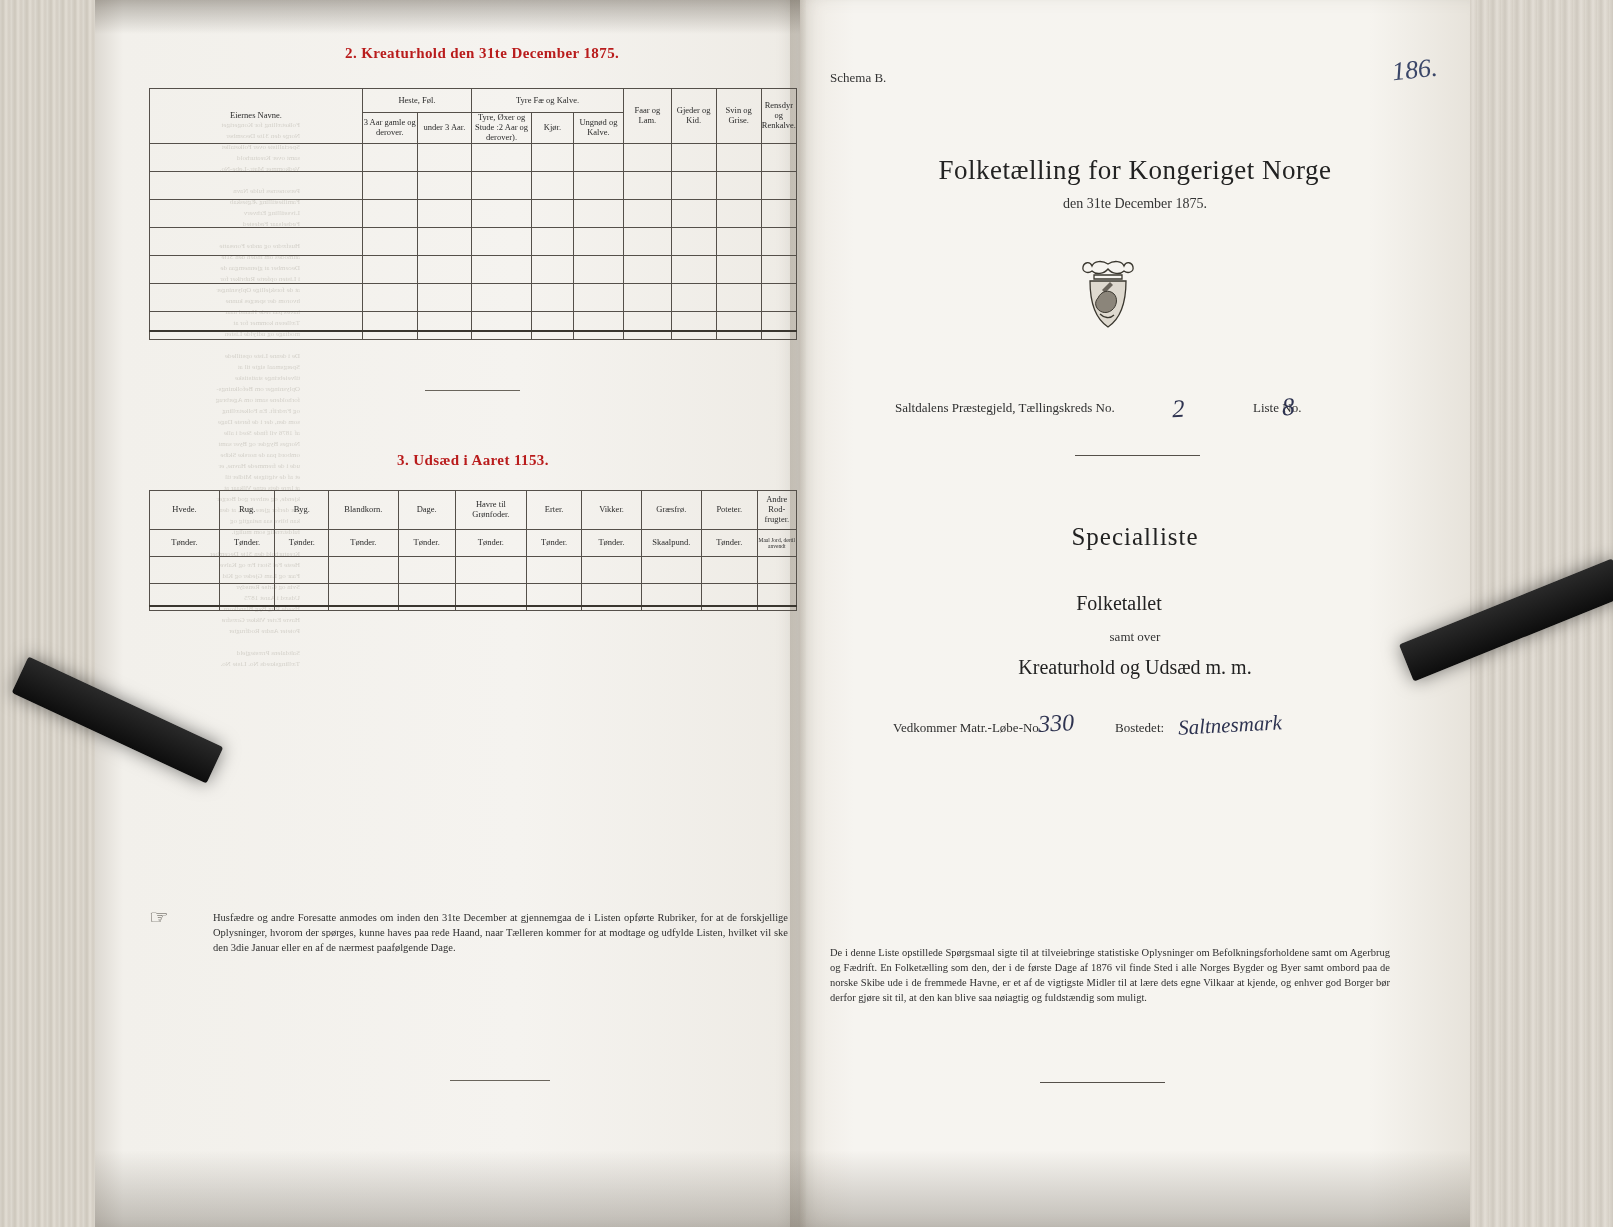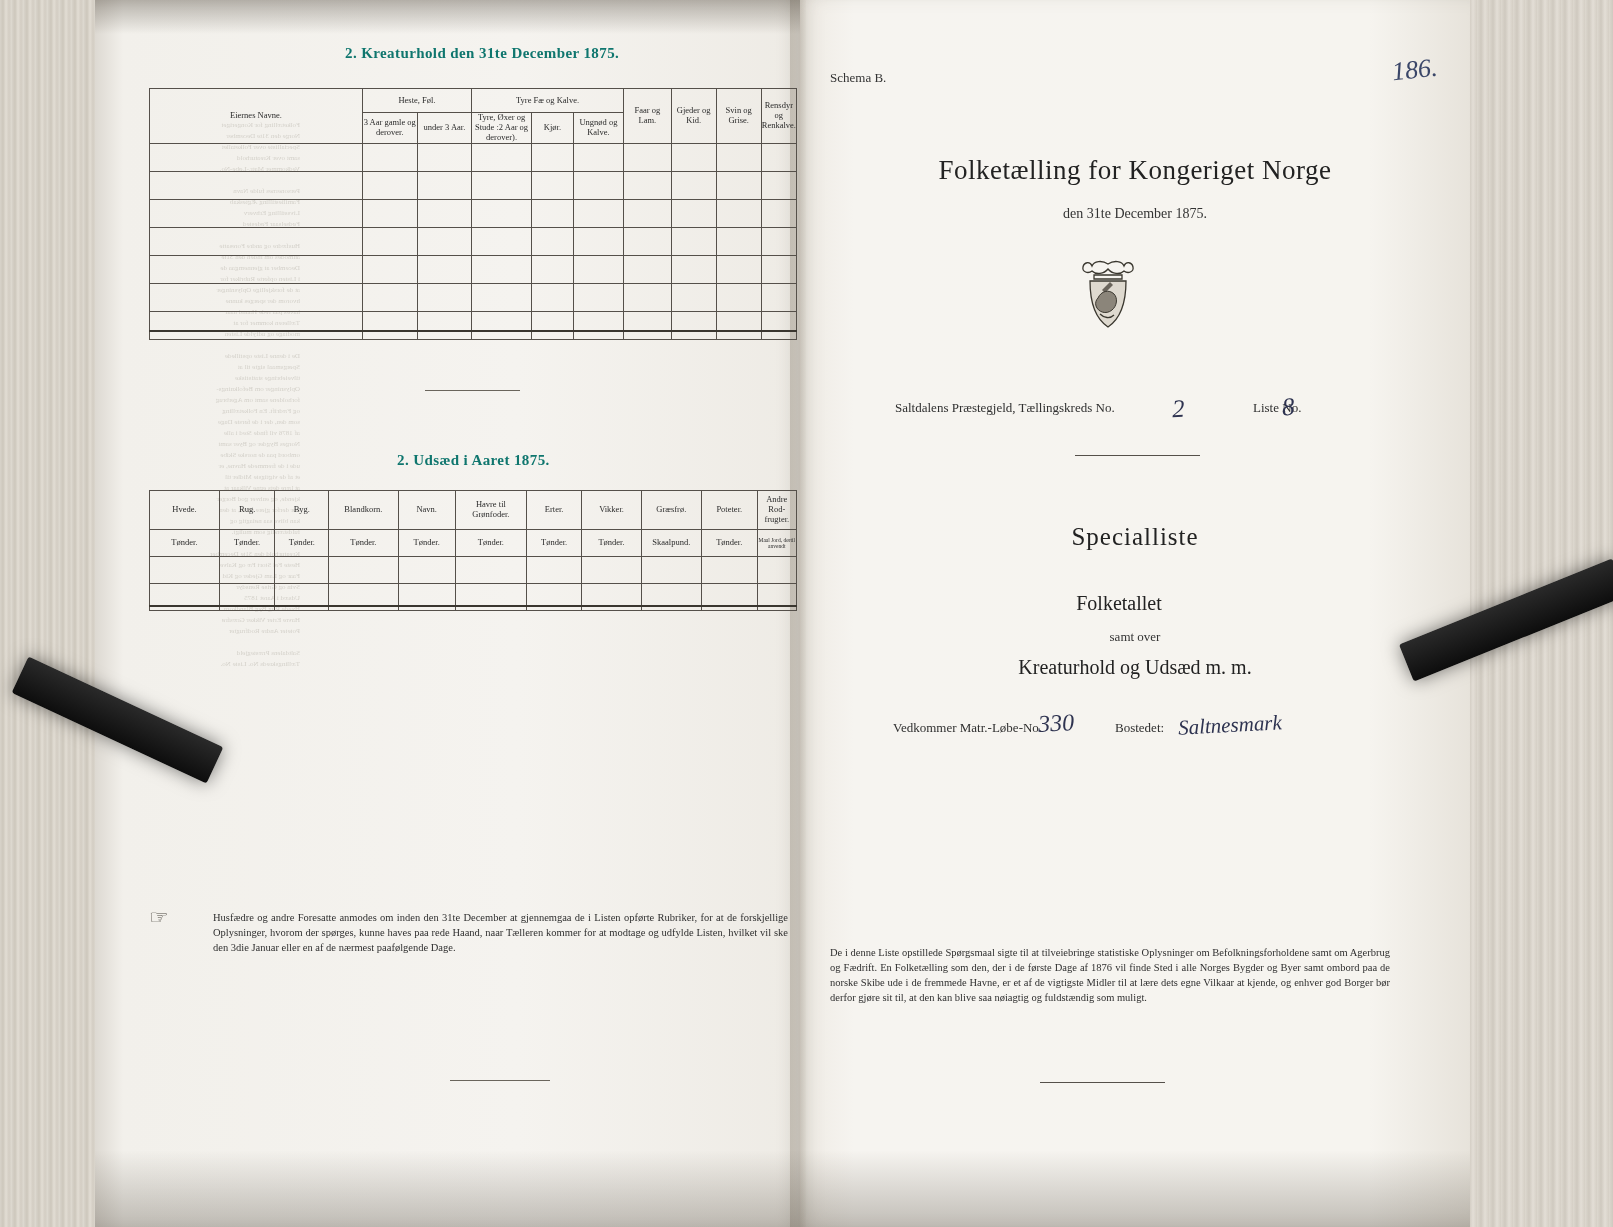--- a/index.html
+++ b/index.html
@@ -100,21 +100,21 @@
     filter: blur(0.4px);
   }
   #bleed div { white-space: nowrap; }
 
   
   .sec-title {
     position: absolute;
     font-size: 15px;
     font-weight: bold;
     letter-spacing: .4px;
-    color: #0f766e;
+    color: #b91c1c;
   }
   table.grid {
     position: absolute;
     border-collapse: collapse;
     color: #2b2b2b;
   }
   table.grid th, table.grid td {
     border: 1px solid #55504a;
     padding: 0;
     text-align: center;
@@ -161,21 +161,21 @@
     font-size: 26px;
     color: #3a4668;
     transform: rotate(-6deg);
     font-style: italic;
   }
   #title-main {
     left: 800px; top: 155px; width: 670px;
     font-size: 27px; letter-spacing: .5px; color: #222;
   }
   #title-sub {
-    left: 800px; top: 206px; width: 670px;
+    left: 800px; top: 196px; width: 670px;
     font-size: 14px; color: #333;
   }
   
   #arms {
     position: absolute; left: 1078px; top: 258px; width: 60px; height: 92px;
   }
   #spesial {
     left: 800px; top: 523px; width: 670px;
     font-size: 25px; letter-spacing: 1px; color: #222;
   }
@@ -384,30 +384,30 @@
           <td></td>
           <td></td>
           <td></td>
         </tr>
   </tbody>
     </table>
   <div class="rule thickrule" style="left:149px; top:330px; width:648px;"></div>
 
   <div class="dash-rule" style="left:425px; top:390px; width:95px;"></div>
 
-  <div class="sec-title" style="left:397px; top:452px;">2.  Udsæd i Aaret 1875.</div>
+  <div class="sec-title" style="left:397px; top:452px;">3.  Udsæd i Aaret 1153.</div>
 
   <table class="grid" id="table-udsaed" style="left:149px; top:490px; width:648px;">
     <tbody>
         <tr>
       <th style="width:74px;height:38px;" class="hdr-lg">Hvede.</th>
       <th style="width:58px;" class="hdr-lg">Rug.</th>
       <th style="width:56px;" class="hdr-lg">Byg.</th>
       <th style="width:72px;" class="hdr-lg">Blandkorn.</th>
-      <th style="width:60px;" class="hdr-lg">Navn.</th>
+      <th style="width:60px;" class="hdr-lg">Dage.</th>
       <th style="width:74px;" class="hdr-sm">Havre til<br>Grønfoder.</th>
       <th style="width:58px;" class="hdr-lg">Erter.</th>
       <th style="width:62px;" class="hdr-lg">Vikker.</th>
       <th style="width:62px;" class="hdr-lg">Græsfrø.</th>
       <th style="width:58px;text-align:center;" class="hdr-lg">Poteter.</th>
       <th style="width:40px;" class="hdr-sm">Andre Rod-<br>frugter.</th>
     </tr>
     <tr>
       <th style="height:26px;" class="hdr-sm">Tønder.</th>
       <th class="hdr-sm">Tønder.</th>

